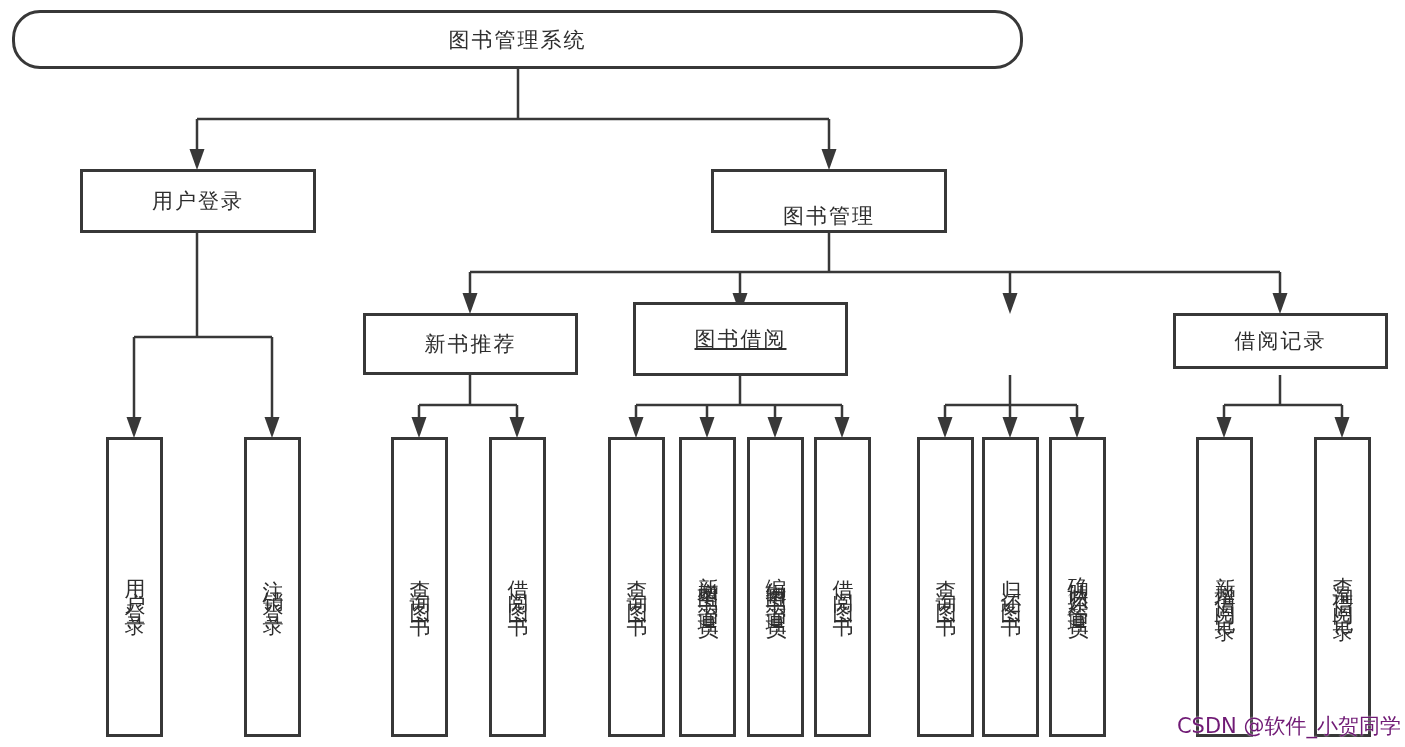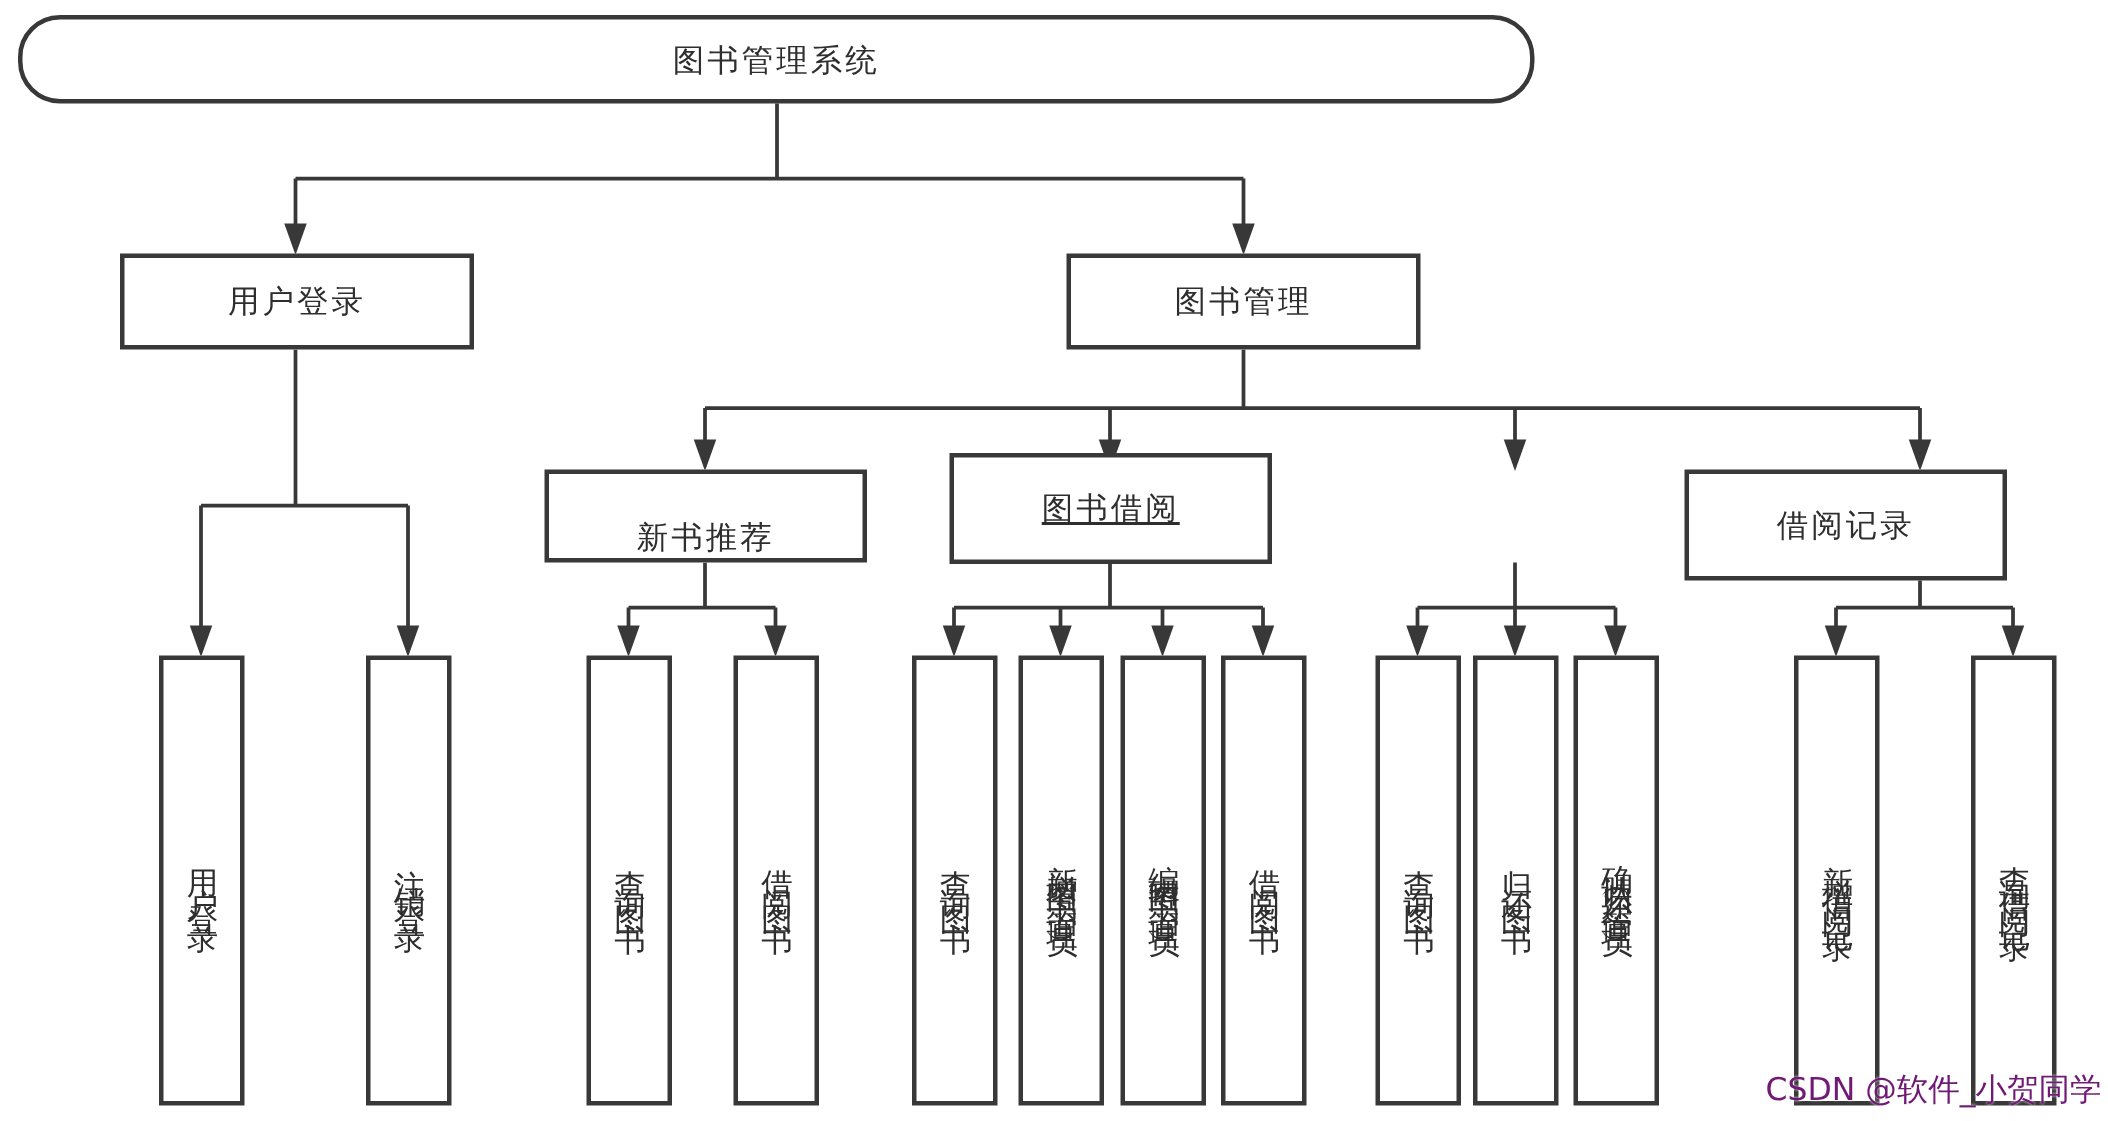--- a/index.html
+++ b/index.html
@@ -99,31 +99,31 @@
     </g>
   </svg>
 
   <div class="box" style="left:12px; top:10px; width:1011px; height:59px;border-radius:28px;">
     <span class="hlabel">图书管理系统</span>
   </div>
 
   <div class="box" style="left:80px; top:169px; width:236px; height:64px;">
     <span class="hlabel">用户登录</span>
   </div>
-  <div class="box" style="left:711px; top:169px; width:236px; height:64px;">
+  <div class="box" style="left:711px; top:169px; width:236px; height:64px;align-items:flex-end;">
     <span class="hlabel">图书管理</span>
   </div>
 
-  <div class="box" style="left:363px; top:313px; width:215px; height:62px;align-items:flex-end;">
+  <div class="box" style="left:363px; top:313px; width:215px; height:62px;">
     <span class="hlabel">新书推荐</span>
   </div>
   <div class="box" style="left:633px; top:302px; width:215px; height:74px;text-decoration:underline;">
     <span class="hlabel">图书借阅</span>
   </div>
-  <div class="box" style="left:1123px; top:313px; width:215px; height:74px;text-align:center;">
+  <div class="box" style="left:1173px; top:313px; width:215px; height:56px;text-align:center;">
     <span class="hlabel">借阅记录</span>
   </div>
 
   <div class="box" style="left:106px; top:437px; width:57px; height:300px;">
     <span class="vlabel v4">用户登录</span>
   </div>
   <div class="box" style="left:244px; top:437px; width:57px; height:300px;">
     <span class="vlabel v4">注销登录</span>
   </div>
 

